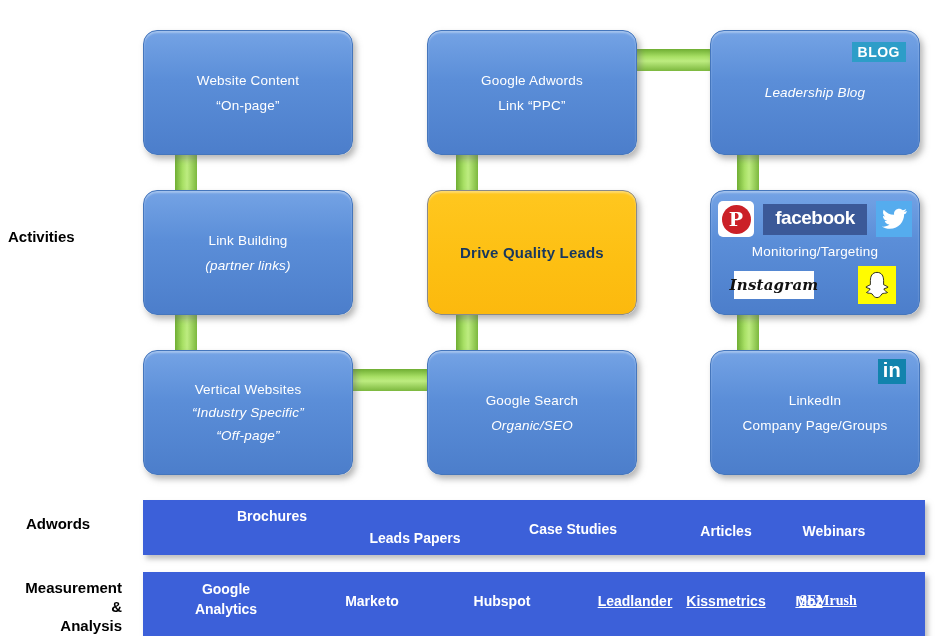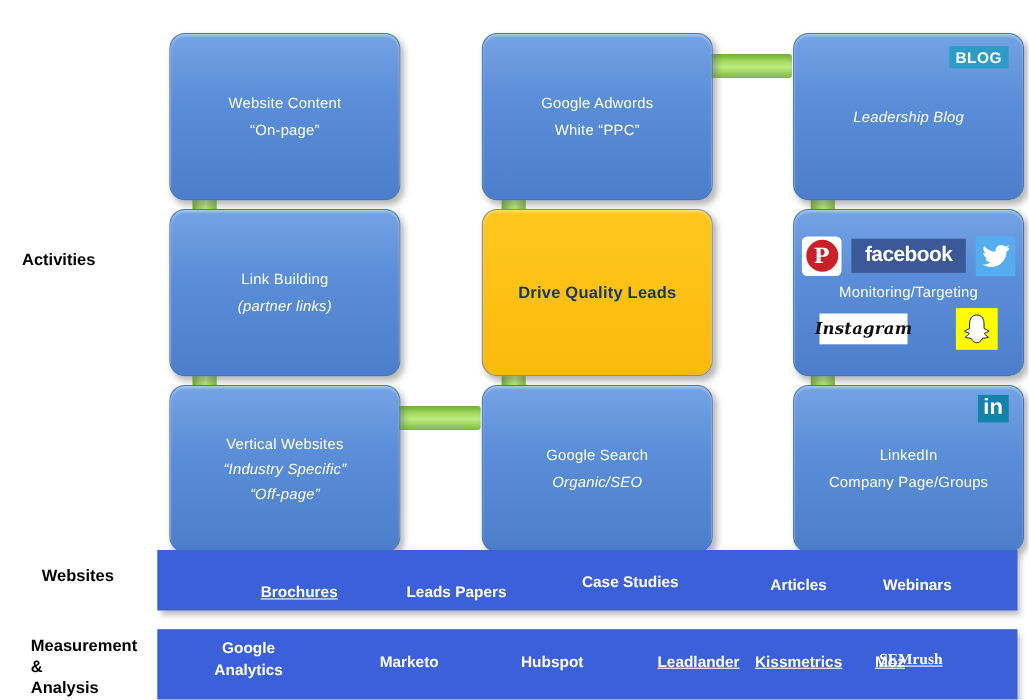--- a/index.html
+++ b/index.html
@@ -4,27 +4,27 @@
 <style>
   * { box-sizing: border-box; }
   body { margin: 0; background: #ffffff; }
   .canvas {
     position: relative; width: 935px; height: 636px; background: #ffffff;
     font-family: "Liberation Sans", sans-serif; overflow: hidden;
   }
 
   
   .box {
-    position: absolute; width: 210px; height: 152px; border-radius: 14px;
+    position: absolute; width: 210px; height: 125px; border-radius: 14px;
     background: linear-gradient(180deg, #74a3e5 0%, #5b8ed8 40%, #4c7ecb 100%);
     border: 1px solid #4576bc;
     box-shadow: 3px 4px 6px rgba(110,110,110,0.5), inset 0 2px 2px rgba(255,255,255,0.35);
     color: #ffffff; display: flex; flex-direction: column; align-items: center;
     justify-content: center; text-align: center; font-size: 13.5px; gap: 10px;
-    z-index: 2; letter-spacing: 0.2px; margin-left: 11px;
+    z-index: 2; letter-spacing: 0.2px;
   }
   .box .italic { font-style: italic; }
   .box-b1 { left: 143px; top: 30px; }
   .box-b2 { left: 427px; top: 30px; }
   .box-b3 { left: 710px; top: 30px; }
   .box-b4 { left: 143px; top: 190px; }
   .box-b5 { left: 427px; top: 190px;
     background: linear-gradient(180deg, #ffc71f 0%, #fdbf12 60%, #fcb90e 100%);
     border: 1px solid #8a8a8a; color: #17375e; font-weight: bold; font-size: 15px; }
   .box-b6 { left: 710px; top: 190px; gap: 7px; }
@@ -63,34 +63,34 @@
     color: #fff; font-weight: bold; font-size: 19px; display: flex; align-items: center;
     justify-content: center; font-family: "DejaVu Serif", serif; }
   .facebook-tile { width: 104px; height: 31px; background: #3b5998; color: #fff;
     font-weight: bold; font-size: 19px; letter-spacing: -0.5px; padding-bottom: 2px; }
   .twitter-tile { width: 36px; height: 36px; background: #55acee; }
   .instagram-tile { width: 80px; height: 28px; background: #ffffff; color: #111;
     font-family: "DejaVu Serif", serif; font-style: italic; font-weight: bold; font-size: 15px; }
   .snapchat-tile { width: 38px; height: 38px; background: #fffc00; }
 
   
-  .side-label { position: absolute; color: #000; font-weight: bold; font-size: 15px; z-index: 3; margin-left: 12px; }
+  .side-label { position: absolute; color: #000; font-weight: bold; font-size: 15px; z-index: 3; }
   .lbl-activities { left: 8px; top: 228px; }
   .lbl-content { left: 26px; top: 515px; }
-  .lbl-measurement { left: 16px; top: 578px; width: 122px; text-align: left; line-height: 19px; }
+  .lbl-measurement { left: 0; top: 578px; width: 122px; text-align: right; line-height: 19px; }
 
   
   .bar { position: absolute; left: 143px; width: 782px; background: #3c60d9;
     box-shadow: 3px 4px 5px rgba(130,130,130,0.5); color: #ffffff; font-weight: bold;
     font-size: 14px; z-index: 2; }
   .bar-content { top: 500px; height: 55px; }
   .bar-measure { top: 572px; height: 72px; }
   .bar-item { position: absolute; transform: translateX(-50%); white-space: nowrap; }
   .u { text-decoration: underline; }
-  .cb-0 { left: 129px; top: 30px; text-decoration: underline; }
+  .cb-0 { left: 129px; top: 8px; }
   .cb-1 { left: 272px; top: 30px; }
   .cb-2 { left: 430px; top: 21px; }
   .cb-3 { left: 583px; top: 23px; }
   .cb-4 { left: 691px; top: 23px; }
   .mb-0 { left: 83px;  top: 7px; width: 92px; white-space: normal; text-align: center; line-height: 20px; }
   .mb-1 { left: 229px; top: 21px; }
   .mb-2 { left: 359px; top: 21px; }
   .mb-3 { left: 492px; top: 21px; }
   .mb-4 { left: 583px; top: 21px; }
   .mb-5 { left: 666px; top: 21px; }
@@ -104,35 +104,35 @@
   <div class="connector v cv1"></div>
   <div class="connector v cv2"></div>
   <div class="connector v cv3"></div>
   <div class="connector v cv4"></div>
   <div class="connector v cv5"></div>
   <div class="connector v cv6"></div>
   <div class="connector h ch1"></div>
   <div class="connector h ch2"></div>
 
   <div class="side-label lbl-activities">Activities</div>
-  <div class="side-label lbl-content">Websites</div>
+  <div class="side-label lbl-content">Adwords</div>
   <div class="side-label lbl-measurement">
     <div>Measurement</div>
     <div>&amp;</div>
     <div>Analysis</div>
   </div>
 
   <div class="box box-b1">
     <div>Website Content</div>
     <div>“On-page”</div>
   </div>
 
   <div class="box box-b2">
     <div>Google Adwords</div>
-    <div>White “PPC”</div>
+    <div>Link “PPC”</div>
   </div>
 
   <div class="box box-b3">
     <div class="blog-badge">BLOG</div>
     <div class="italic">Leadership Blog</div>
   </div>
 
   <div class="box box-b4">
     <div>Link Building</div>
     <div class="italic">(partner links)</div>

